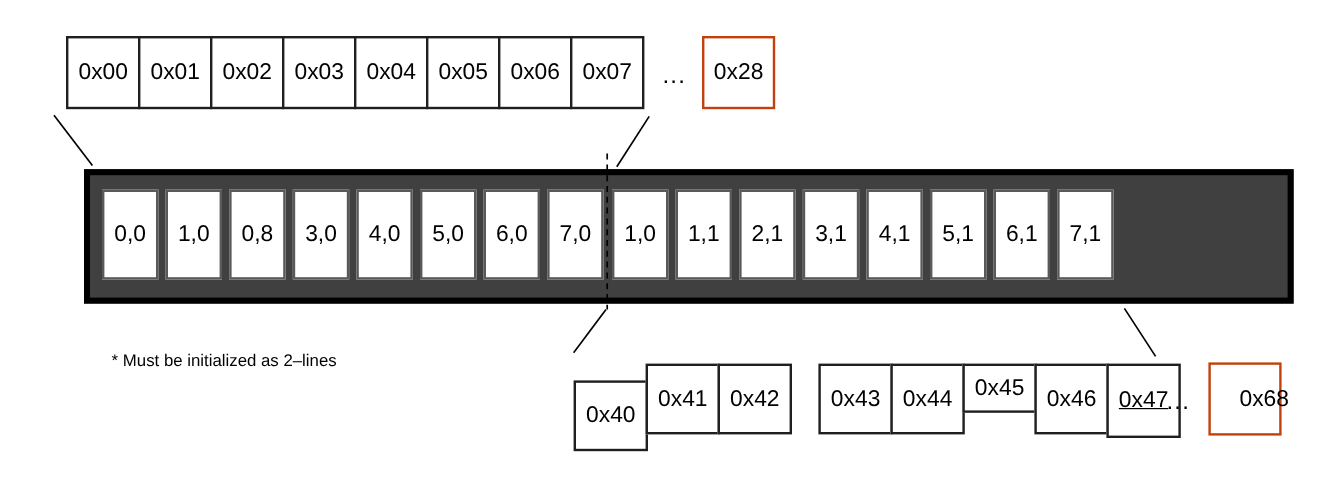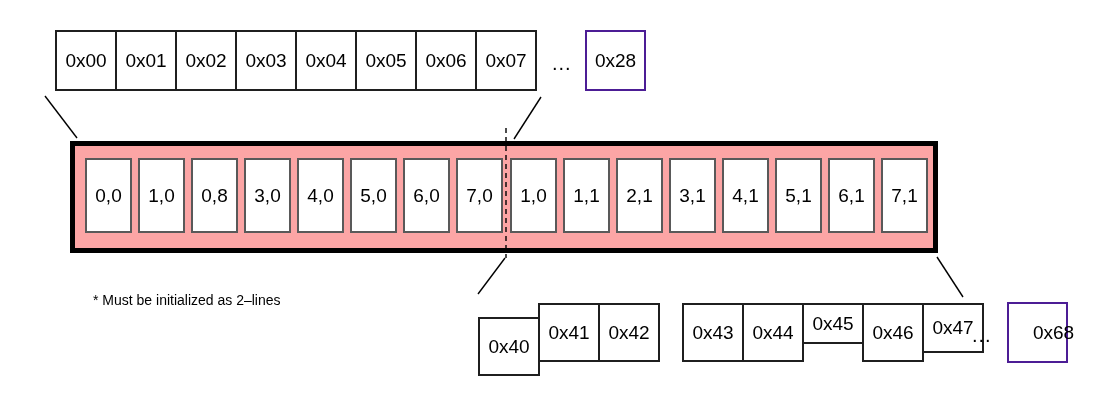--- a/index.html
+++ b/index.html
@@ -12,29 +12,29 @@
   .addr-row { position:absolute; display:flex; }
   .addr-cell {
     width:62px; height:61px; box-sizing:border-box;
     border:2px solid #1f1f1f; margin-left:-2px;
     display:flex; align-items:center; justify-content:center;
     font-size:19px; background:#ffffff;
   }
   .addr-cell:first-child { margin-left:0; }
   .addr-single {
     position:absolute; width:61px; height:61px; box-sizing:border-box;
-    border:2px solid #4c1d95;
+    border:2px solid #c2410c;
     display:flex; align-items:center; justify-content:center;
     font-size:19px; background:#ffffff;
   }
   .ellipsis { position:absolute; font-size:20px; letter-spacing:1px; }
   
   #buffer-box {
-    position:absolute; left:70px; top:141px; width:868px; height:112px;
-    box-sizing:border-box; border:5px solid #000000; background:#fca5a5;
+    position:absolute; left:70px; top:141px; width:1008px; height:112px;
+    box-sizing:border-box; border:5px solid #000000; background:#404040;
   }
   .buf-group { position:absolute; top:12px; display:flex; gap:6px; }
   .buf-cell {
     width:47px; height:75px; box-sizing:border-box;
     border:2px solid #595959;
     display:flex; align-items:center; justify-content:center;
     font-size:19px; background:#ffffff;
   }
   #footnote { position:absolute; left:93px; top:292px; font-size:14px; }
   
@@ -84,21 +84,21 @@
   <div id="footnote">* Must be initialized as 2–lines</div>
 
   <div class="addr-row" style="left:478px; top:303px;">
     <div class="addr-cell" style="height:59px;margin-top:14px;">0x40</div>
     <div class="addr-cell" style="height:59px;">0x41</div>
     <div class="addr-cell" style="height:59px;">0x42</div>
     <div class="addr-cell" style="height:59px;margin-left:22px;">0x43</div>
     <div class="addr-cell" style="height:59px;">0x44</div>
     <div class="addr-cell" style="height:41px;text-align:right;">0x45</div>
     <div class="addr-cell" style="height:59px;">0x46</div>
-    <div class="addr-cell" style="height:50px;">0x47</div>
+    <div class="addr-cell" style="height:62px;text-decoration:underline;">0x47</div>
   </div>
   <span class="ellipsis" style="left:972px; top:324px;">...</span>
   <div class="addr-single" style="left:1007px; top:302px;padding-left:32px;">0x68</div>
 
   <svg id="lines-overlay" viewBox="0 0 1113 400" xmlns="http://www.w3.org/2000/svg">
     <line x1="45" y1="96" x2="77" y2="138" stroke="#000000" stroke-width="1.4"></line>
     <line x1="541" y1="97" x2="514" y2="139" stroke="#000000" stroke-width="1.4"></line>
     <line x1="505" y1="258" x2="478" y2="294" stroke="#000000" stroke-width="1.4"></line>
     <line x1="937" y1="257" x2="963" y2="297" stroke="#000000" stroke-width="1.4"></line>
     <line x1="506" y1="128" x2="506" y2="258" stroke="#000000" stroke-width="1.4" stroke-dasharray="5,4"></line>

